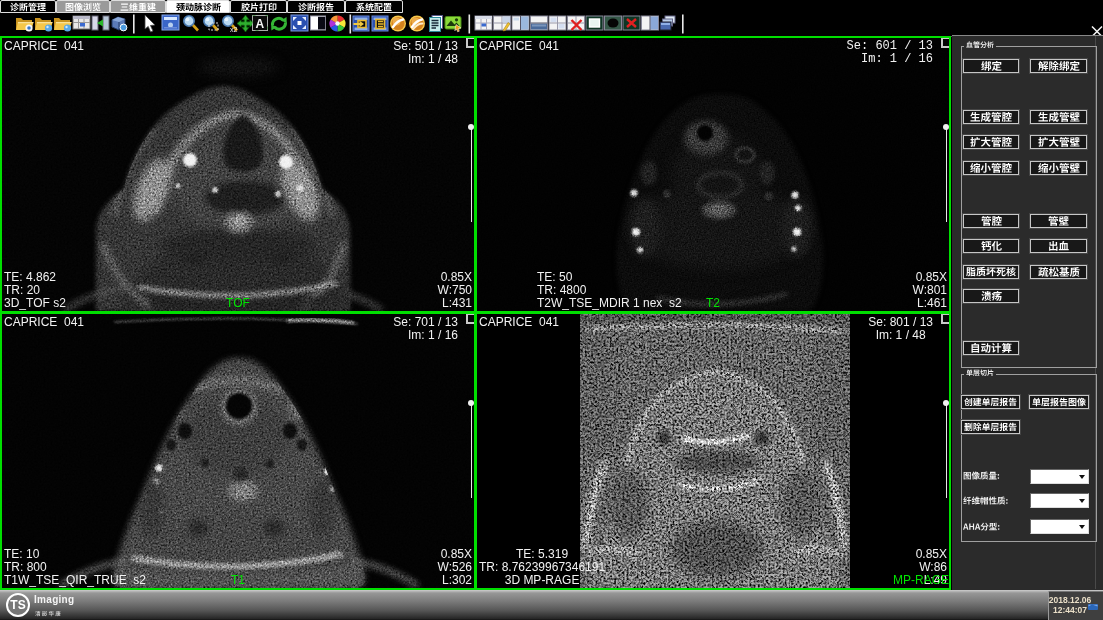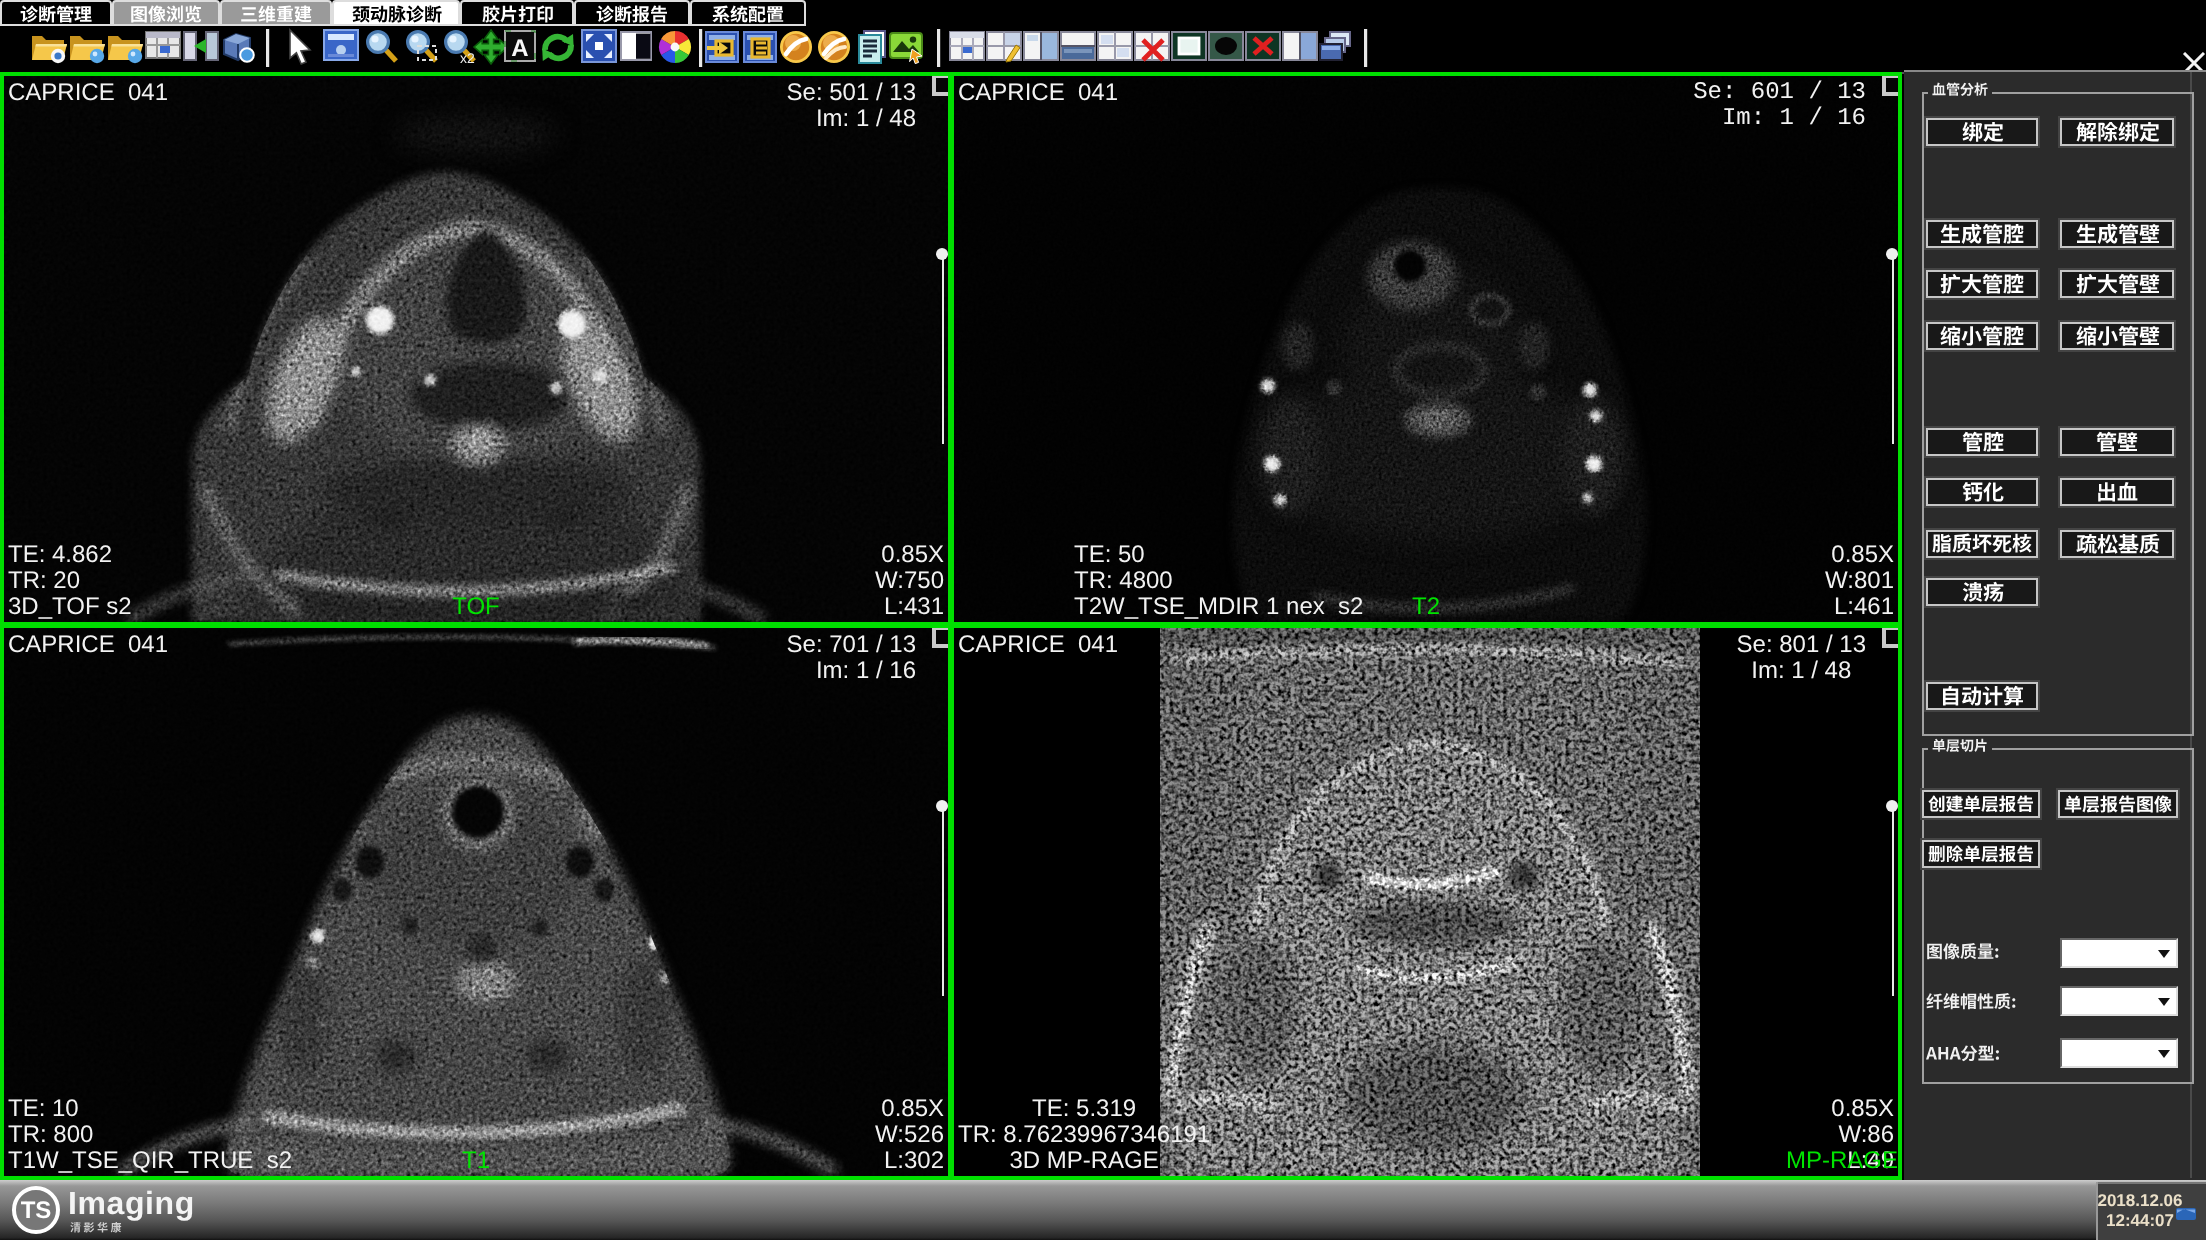--- a/index.html
+++ b/index.html
@@ -612,21 +612,21 @@
 <div class="ab" style="right:3px;top:5px;width:0;height:0;border-left:3px solid transparent;border-right:3px solid transparent;border-top:4px solid #111;"></div>
   </div>
 <div class="ab" style="left:1030px;top:492.5px;width:59px;height:15px;background:#fff;border:1px solid #666;border-right-color:#ddd;border-bottom-color:#ddd;box-sizing:border-box;">
 <div class="ab" style="right:3px;top:5px;width:0;height:0;border-left:3px solid transparent;border-right:3px solid transparent;border-top:4px solid #111;"></div>
   </div>
 <div class="ab" style="left:1030px;top:518.5px;width:59px;height:15px;background:#fff;border:1px solid #666;border-right-color:#ddd;border-bottom-color:#ddd;box-sizing:border-box;">
 <div class="ab" style="right:3px;top:5px;width:0;height:0;border-left:3px solid transparent;border-right:3px solid transparent;border-top:4px solid #111;"></div>
   </div>
 <div class="ab" style="left:0;top:590px;width:1103px;height:30px;background:linear-gradient(180deg,#cdcdcd 0%,#979797 10%,#7a7a7a 38%,#565656 68%,#262626 96%,#111 100%);">
     <div class="ab" style="left:6px;top:3px;width:24px;height:24px;border-radius:50%;border:2.5px solid #fff;box-sizing:border-box;background:#777;display:flex;align-items:center;justify-content:center;color:#fff;font-weight:bold;font-size:12px;font-family:'Liberation Sans';">TS</div>
-    <div class="ab" style="left:34px;top:4px;color:#f4f4f4;font-weight:bold;font-size:16px;letter-spacing:0.3px;">Imaging</div>
+    <div class="ab" style="left:34px;top:4px;color:#f4f4f4;font-weight:bold;font-size:10px;letter-spacing:0.3px;">Imaging</div>
     <div class="ab" style="left:35px;top:20px;opacity:0.85;">
       <svg width="26" height="7" viewBox="0 0 26 7" style="display:block">
         <path transform="translate(0,5.7)" fill="#e8e8e8" d="M0.4 -4.2C0.8 -4.0 1.2 -3.8 1.4 -3.6L1.8 -4.1C1.6 -4.3 1.1 -4.5 0.8 -4.6ZM0.2 -2.7C0.5 -2.5 0.9 -2.3 1.1 -2.1L1.5 -2.6C1.3 -2.8 0.8 -3.0 0.5 -3.2ZM0.3 0.0 0.9 0.4C1.2 -0.1 1.5 -0.8 1.8 -1.3L1.3 -1.8C1.0 -1.1 0.6 -0.4 0.3 0.0ZM2.8 -1.2H4.3V-1.0H2.8ZM2.8 -1.6V-1.9H4.3V-1.6ZM3.2 -4.7V-4.4H1.9V-3.9H3.2V-3.7H2.0V-3.3H3.2V-3.0H1.7V-2.6H5.3V-3.0H3.8V-3.3H5.0V-3.7H3.8V-3.9H5.2V-4.4H3.8V-4.7ZM2.2 -2.4V0.5H2.8V-0.5H4.3V-0.2C4.3 -0.1 4.3 -0.1 4.2 -0.1C4.1 -0.1 3.9 -0.1 3.6 -0.1C3.7 0.1 3.8 0.3 3.8 0.5C4.2 0.5 4.5 0.5 4.7 0.4C4.9 0.3 4.9 0.1 4.9 -0.2V-2.4Z M7.9 -1.6H9.2V-1.3H7.9ZM7.9 -3.6H9.2V-3.3H7.9ZM7.9 -4.1H9.2V-3.9H7.9ZM11.3 -4.6C11.0 -4.2 10.4 -3.7 10.0 -3.5C10.1 -3.4 10.3 -3.2 10.4 -3.0C11.0 -3.3 11.5 -3.8 11.9 -4.3ZM11.4 -3.1C11.1 -2.6 10.5 -2.2 10.0 -1.9C10.1 -1.8 10.3 -1.6 10.4 -1.5C11.0 -1.8 11.6 -2.3 12.0 -2.8ZM7.3 -4.5V-3.0H8.2V-2.7H6.9V-2.2H10.1V-2.7H8.8V-3.0H9.8V-4.5ZM7.3 -2.0V-0.8H8.2V-0.1C8.2 -0.0 8.2 -0.0 8.2 -0.0C8.1 -0.0 7.9 -0.0 7.7 -0.0C7.7 0.1 7.9 0.3 7.9 0.5C8.2 0.5 8.4 0.5 8.6 0.4C8.8 0.3 8.8 0.2 8.8 -0.1V-0.8H9.8V-2.0ZM7.4 -0.8C7.3 -0.5 7.1 -0.2 6.9 0.0C7.0 0.1 7.2 0.3 7.3 0.4C7.4 0.3 7.6 0.1 7.7 -0.0C7.8 -0.2 7.9 -0.4 8.0 -0.6ZM11.5 -1.6C11.2 -1.0 10.6 -0.5 10.0 -0.1C9.8 -0.3 9.7 -0.6 9.5 -0.7L9.0 -0.5C9.2 -0.3 9.5 0.1 9.6 0.3L9.9 0.1C10.1 0.2 10.2 0.4 10.2 0.5C11.0 0.1 11.7 -0.5 12.1 -1.3Z M16.4 -4.6V-3.6C16.0 -3.5 15.7 -3.4 15.4 -3.3C15.5 -3.1 15.6 -2.9 15.7 -2.8C15.9 -2.8 16.1 -2.9 16.4 -2.9V-2.8C16.4 -2.2 16.5 -2.0 17.2 -2.0C17.3 -2.0 17.8 -2.0 18.0 -2.0C18.5 -2.0 18.7 -2.2 18.7 -2.9C18.6 -2.9 18.3 -3.0 18.2 -3.1C18.1 -2.6 18.1 -2.5 17.9 -2.5C17.8 -2.5 17.4 -2.5 17.3 -2.5C17.1 -2.5 17.0 -2.6 17.0 -2.8V-3.2C17.6 -3.4 18.2 -3.6 18.6 -3.9L18.1 -4.4C17.8 -4.2 17.5 -4.0 17.0 -3.8V-4.6ZM15.2 -4.7C14.8 -4.1 14.2 -3.6 13.7 -3.2C13.8 -3.1 14.0 -2.9 14.1 -2.7C14.3 -2.8 14.5 -3.0 14.6 -3.1V-1.8H15.3V-3.8C15.5 -4.0 15.6 -4.2 15.8 -4.5ZM13.8 -1.2V-0.6H15.9V0.5H16.6V-0.6H18.8V-1.2H16.6V-1.9H15.9V-1.2Z M24.5 -2.2V-1.9H23.7V-2.2ZM20.9 -4.2V-2.6C20.9 -1.8 20.8 -0.6 20.4 0.2C20.5 0.2 20.8 0.4 20.9 0.5C21.4 -0.3 21.5 -1.7 21.5 -2.6V-3.6H23.1V-3.4H21.9V-2.9H23.1V-2.7H21.6V-2.2H23.1V-1.9H21.8V-1.5H21.9L21.6 -1.2C21.8 -1.0 22.2 -0.8 22.4 -0.6L22.7 -1.0C22.6 -1.2 22.2 -1.4 22.0 -1.5H23.1V-0.2C23.1 -0.1 23.0 -0.0 22.9 -0.0C22.9 -0.0 22.6 -0.0 22.4 -0.0L22.9 -0.3L22.8 -0.8C22.3 -0.6 21.7 -0.3 21.3 -0.2L21.6 0.3L22.3 0.0C22.3 0.2 22.4 0.4 22.4 0.5C22.9 0.5 23.2 0.5 23.4 0.4C23.6 0.3 23.7 0.2 23.7 -0.2V-0.7C24.0 -0.2 24.5 0.2 25.1 0.4C25.2 0.3 25.3 0.0 25.5 -0.1C25.1 -0.2 24.8 -0.4 24.5 -0.6C24.8 -0.7 25.1 -0.9 25.4 -1.1L24.9 -1.5C24.7 -1.3 24.4 -1.1 24.2 -1.0C24.0 -1.1 23.9 -1.3 23.8 -1.5H25.1V-2.2H25.6V-2.7H25.1V-3.4H23.7V-3.6H25.5V-4.2H23.5V-4.7H22.8V-4.2ZM24.5 -2.7H23.7V-2.9H24.5Z"></path>
       </svg>
     </div>
     <div class="ab" style="left:1048px;top:1px;width:55px;height:29px;background:#3f3f3f;border-left:1px solid #999;box-shadow:inset 0 1px 0 #777;"></div>
     <div class="ab" style="left:1048px;top:6px;width:44px;color:#eadfc8;font-weight:bold;font-size:8.5px;text-align:center;line-height:9.5px;">2018.12.06<br>12:44:07</div>
     <svg class="ab" style="left:1088px;top:14px" width="10" height="6" viewBox="0 0 10 6">
       <rect x="0" y="0" width="10" height="6" rx="1" fill="#2a66b8"></rect>
       <path d="M0.5 2.5 L4 0.5 L9.5 2.5 L9.5 0.8 L0.5 0.8 Z" fill="#7aa8e8"></path>

